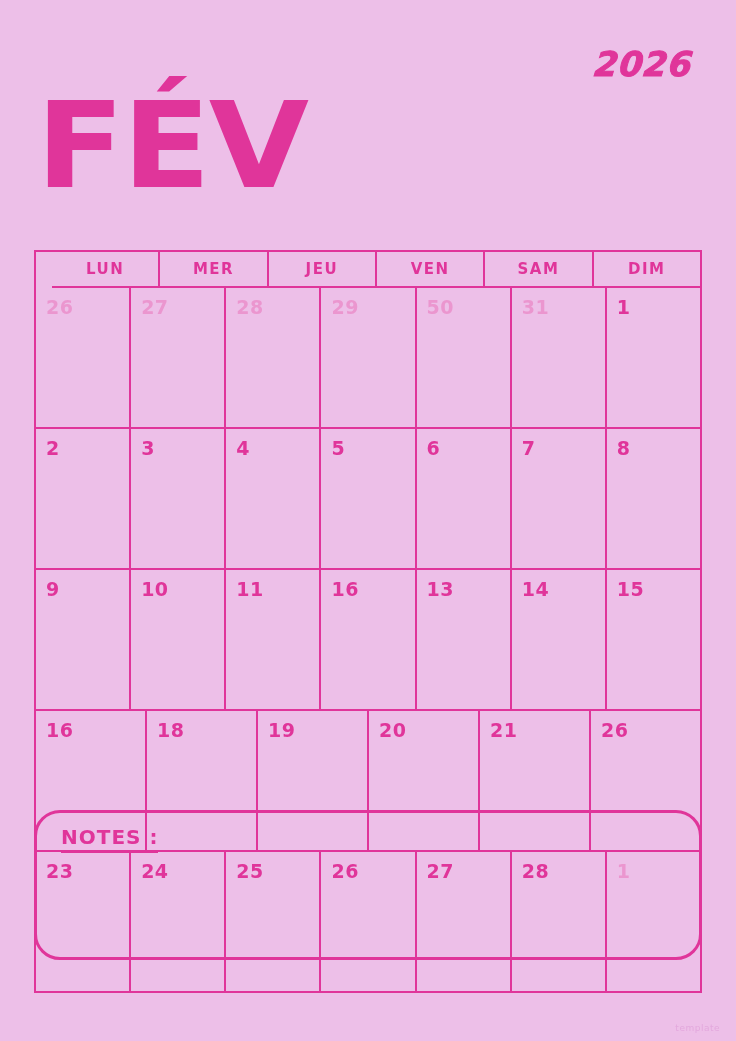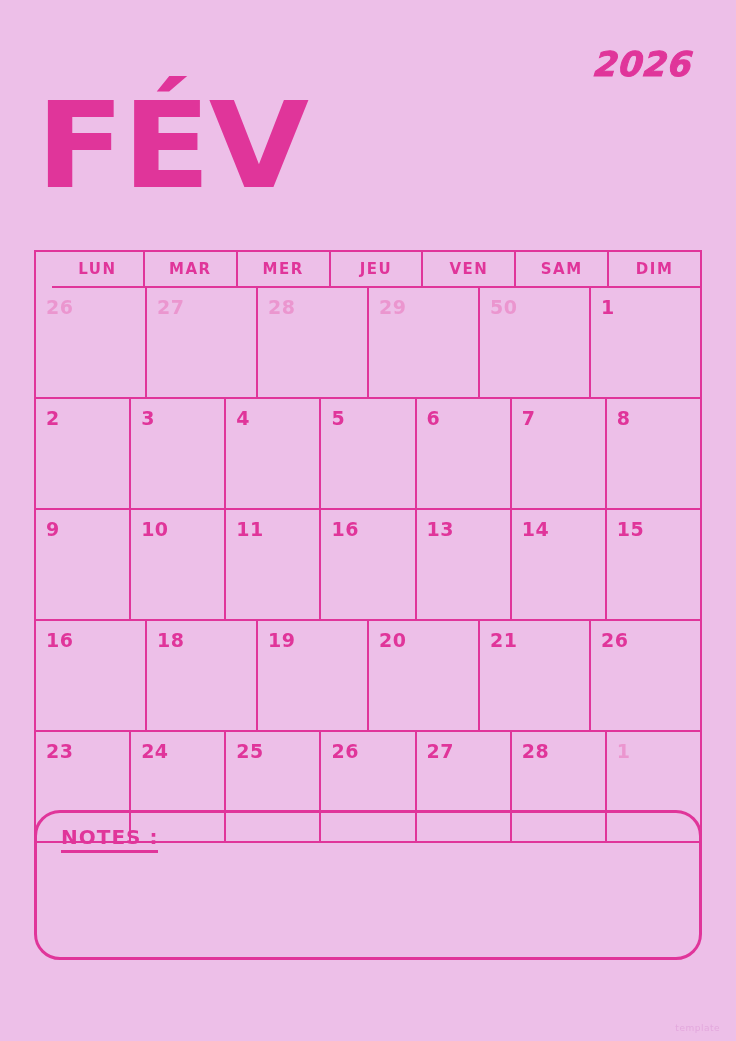--- a/index.html
+++ b/index.html
@@ -78,21 +78,21 @@
     justify-content: center;
     font-weight: bold;
     font-size: 15px;
     letter-spacing: 1.5px;
     color: #e0359a;
     box-sizing: border-box;
   }
 
   .week-row {
     display: flex;
-    height: 111px;
+    height: 141px;
     justify-content: space-between;
   }
   .day-cell {
     flex: 1 1 0;
     border-right: 2px solid #e0359a;
     border-bottom: 2px solid #e0359a;
     box-sizing: border-box;
     padding: 8px 0 0 10px;
     position: relative;
   }
@@ -143,34 +143,34 @@
 
 <div class="page">
 
   <div class="year">2026</div>
 
   <div class="month-title">FÉV</div>
 
   <div class="calendar">
     <div class="weekday-row">
       <div class="weekday">LUN</div>
-      <div class="weekday">MAR</div>
       <div class="weekday">MER</div>
       <div class="weekday">JEU</div>
       <div class="weekday">VEN</div>
       <div class="weekday">SAM</div>
       <div class="weekday">DIM</div>
     </div>
 
     <div class="week-row">
       <div class="day-cell muted"><span class="day-num">26</span></div>
       <div class="day-cell muted"><span class="day-num">27</span></div>
       <div class="day-cell muted"><span class="day-num">28</span></div>
       <div class="day-cell muted"><span class="day-num">29</span></div>
       <div class="day-cell muted"><span class="day-num">50</span></div>
+      <div class="day-cell muted"><span class="day-num">31</span></div>
       <div class="day-cell"><span class="day-num">1</span></div>
     </div>
 
     <div class="week-row">
       <div class="day-cell"><span class="day-num">2</span></div>
       <div class="day-cell"><span class="day-num">3</span></div>
       <div class="day-cell"><span class="day-num">4</span></div>
       <div class="day-cell"><span class="day-num">5</span></div>
       <div class="day-cell"><span class="day-num">6</span></div>
       <div class="day-cell"><span class="day-num">7</span></div>

